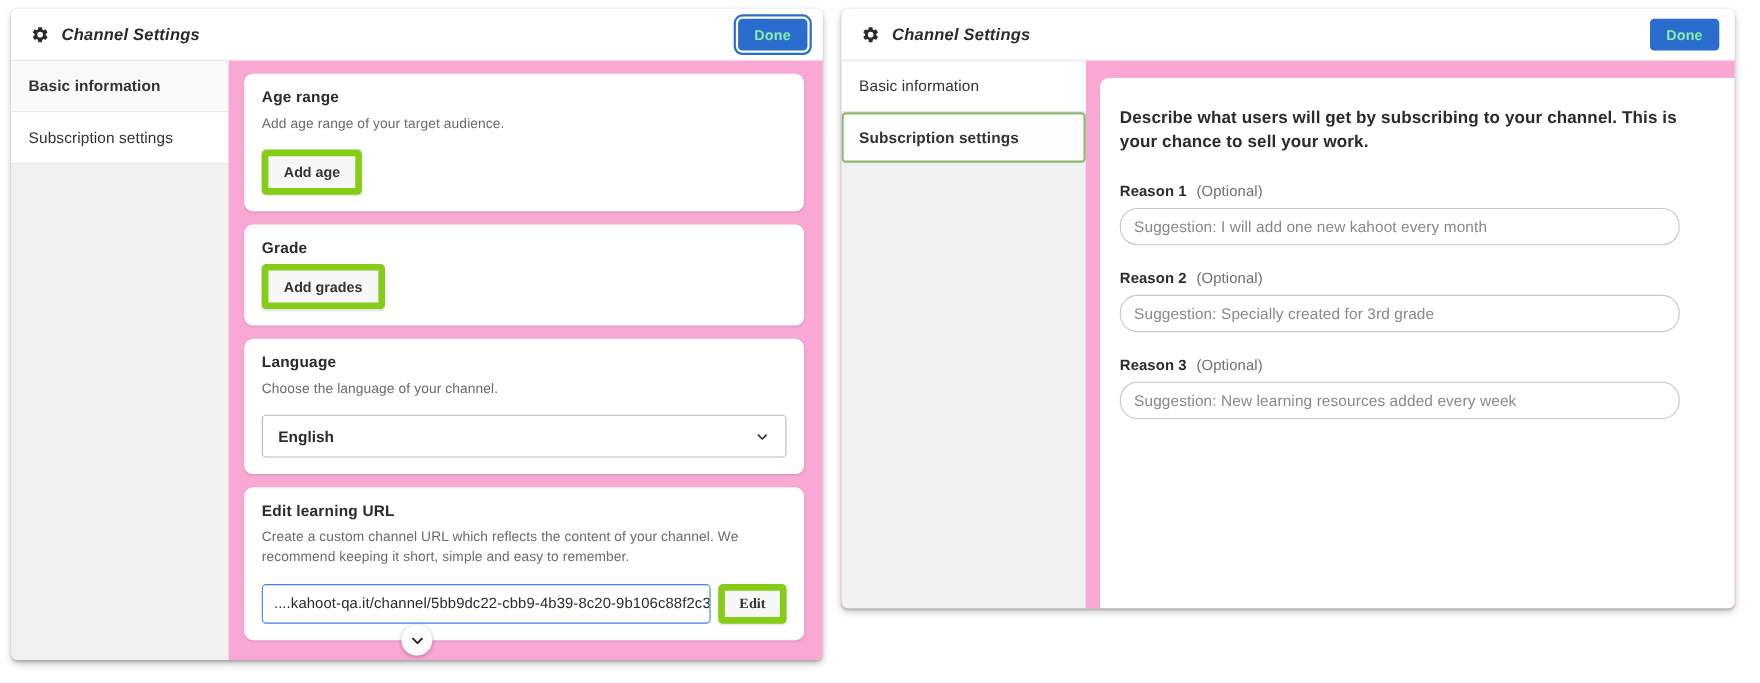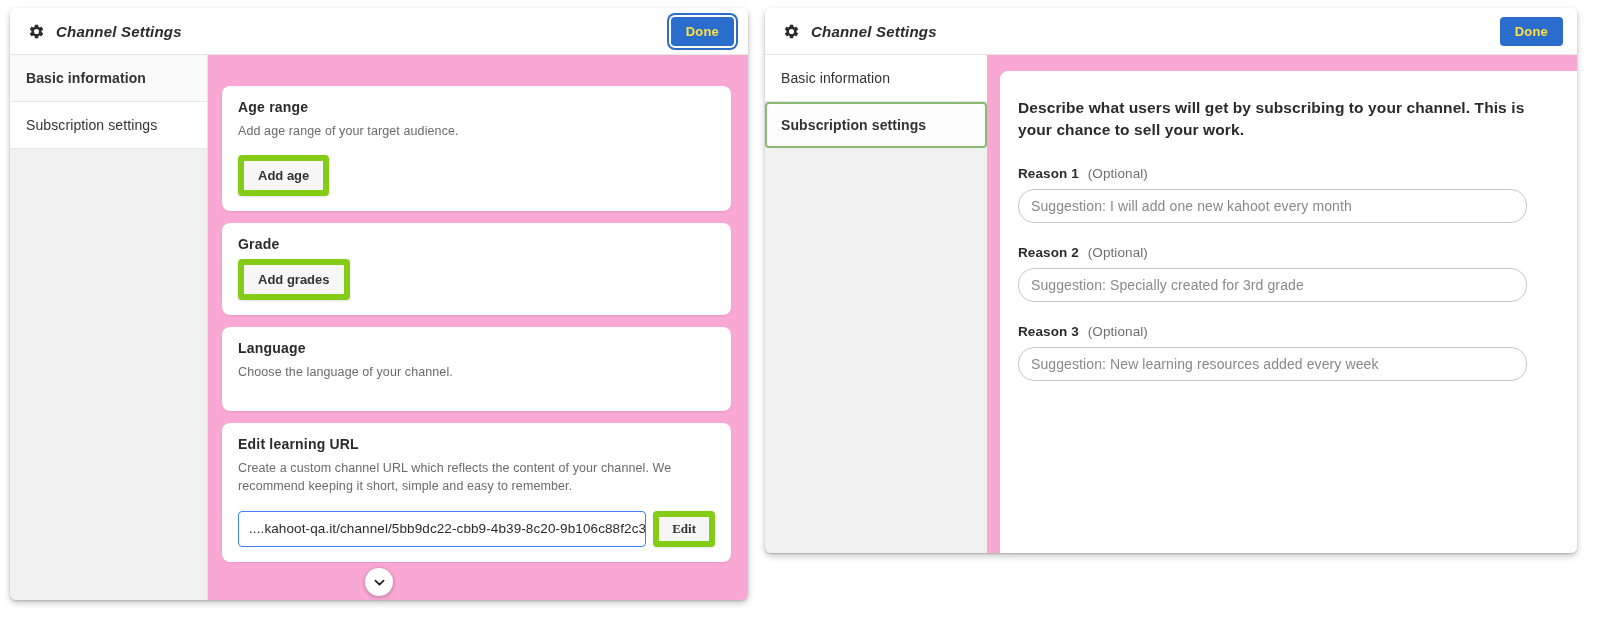--- a/index.html
+++ b/index.html
@@ -16,42 +16,42 @@
   #left-panel{left:10px;top:8px;width:738px;height:592px;}
   #right-panel{left:765px;top:8px;width:812px;height:545px;}
   .panel-header{
     height:46px;flex:none;display:flex;align-items:center;
     padding:0 14px 0 18px;border-bottom:1px solid #e6e6e6;background:#fff;
     border-radius:6px 6px 0 0;position:relative;z-index:2;
   }
   .panel-title{font-size:15px;font-weight:bold;margin-left:11px;letter-spacing:.2px;color:#2b2b2b;font-style:italic;}
   .gear{display:flex;align-items:center;}
   .done-btn{
-    margin-left:auto;background:#2a6dcc;color:#fde047;font-weight:bold;font-size:13px;
+    margin-left:auto;background:#2a6dcc;color:#86efac;font-weight:bold;font-size:13px;
     border:none;border-radius:4px;padding:7px 15px;cursor:pointer;
     font-family:"Liberation Sans", sans-serif;letter-spacing:.2px;
   }
   .done-btn.focused{box-shadow:0 0 0 2px #ffffff, 0 0 0 4px #2a6dcc;}
   .panel-body{flex:1;display:flex;min-height:0;background:#f9a8d4;border-radius:0 0 6px 6px;overflow:hidden;}
   .sidebar{flex:none;background:#f1f1f1;}
   #left-panel .sidebar{width:197px;border-right:1px solid #e4e4e4;}
   #right-panel .sidebar{width:222px;}
   .side-item{
     background:#fff;padding:15px 16px;font-size:14px;color:#333;
     border-bottom:1px solid #e7e7e7;cursor:pointer;letter-spacing:.1px;
   }
   .side-item.active-soft{background:#fafafa;font-weight:bold;}
   .side-item.focus-green{
     font-weight:bold;border:2px solid #8bb973;border-radius:4px;
     padding:13px 14px;background:#fdfdfd;
   }
   
   .cards{
     flex:1;display:flex;flex-direction:column;gap:12px;
-    padding:12px 17px 0 14px;position:relative;min-width:0;margin-top:19px;
+    padding:12px 17px 0 14px;position:relative;min-width:0;
   }
   .card{
     background:#fff;border-radius:8px;padding:13px 16px 15px;
     box-shadow:0 1px 2px rgba(0,0,0,.08);
   }
   .card-title{font-size:14px;font-weight:bold;color:#2b2b2b;margin:0 0 7px;letter-spacing:.2px;}
   .card-desc{font-size:12.5px;color:#6b6b6b;margin:0 0 15px;line-height:1.45;letter-spacing:.1px;}
   .gray-btn{
     background:#f7f7f7;border:6px solid #84cc16;border-radius:4px;
     padding:7px 14px;font-size:13px;font-weight:bold;color:#333;cursor:pointer;
@@ -124,20 +124,28 @@
       </div>
 
       <div class="card">
         <h3 class="card-title">Grade</h3>
         <button class="gray-btn">Add grades</button>
       </div>
 
       <div class="card">
         <h3 class="card-title">Language</h3>
         <p class="card-desc">Choose the language of your channel.</p>
+        <div class="select-box">
+          <span>English</span>
+          <span>
+            <svg width="14" height="14" viewBox="0 0 24 24">
+                <path d="M6 9.5l6 6 6-6" stroke="#2b2b2b" stroke-width="2.4" fill="none" stroke-linecap="round" stroke-linejoin="round"></path>
+              </svg>
+          </span>
+        </div>
       </div>
 
       <div class="card">
         <h3 class="card-title">Edit learning URL</h3>
         <p class="card-desc">Create a custom channel URL which reflects the content of your channel. We recommend keeping it short, simple and easy to remember.</p>
         <div class="url-row">
           <div class="url-display">....kahoot-qa.it/channel/5bb9dc22-cbb9-4b39-8c20-9b106c88f2c3</div>
           <button class="gray-btn edit-btn">Edit</button>
         </div>
       </div>

